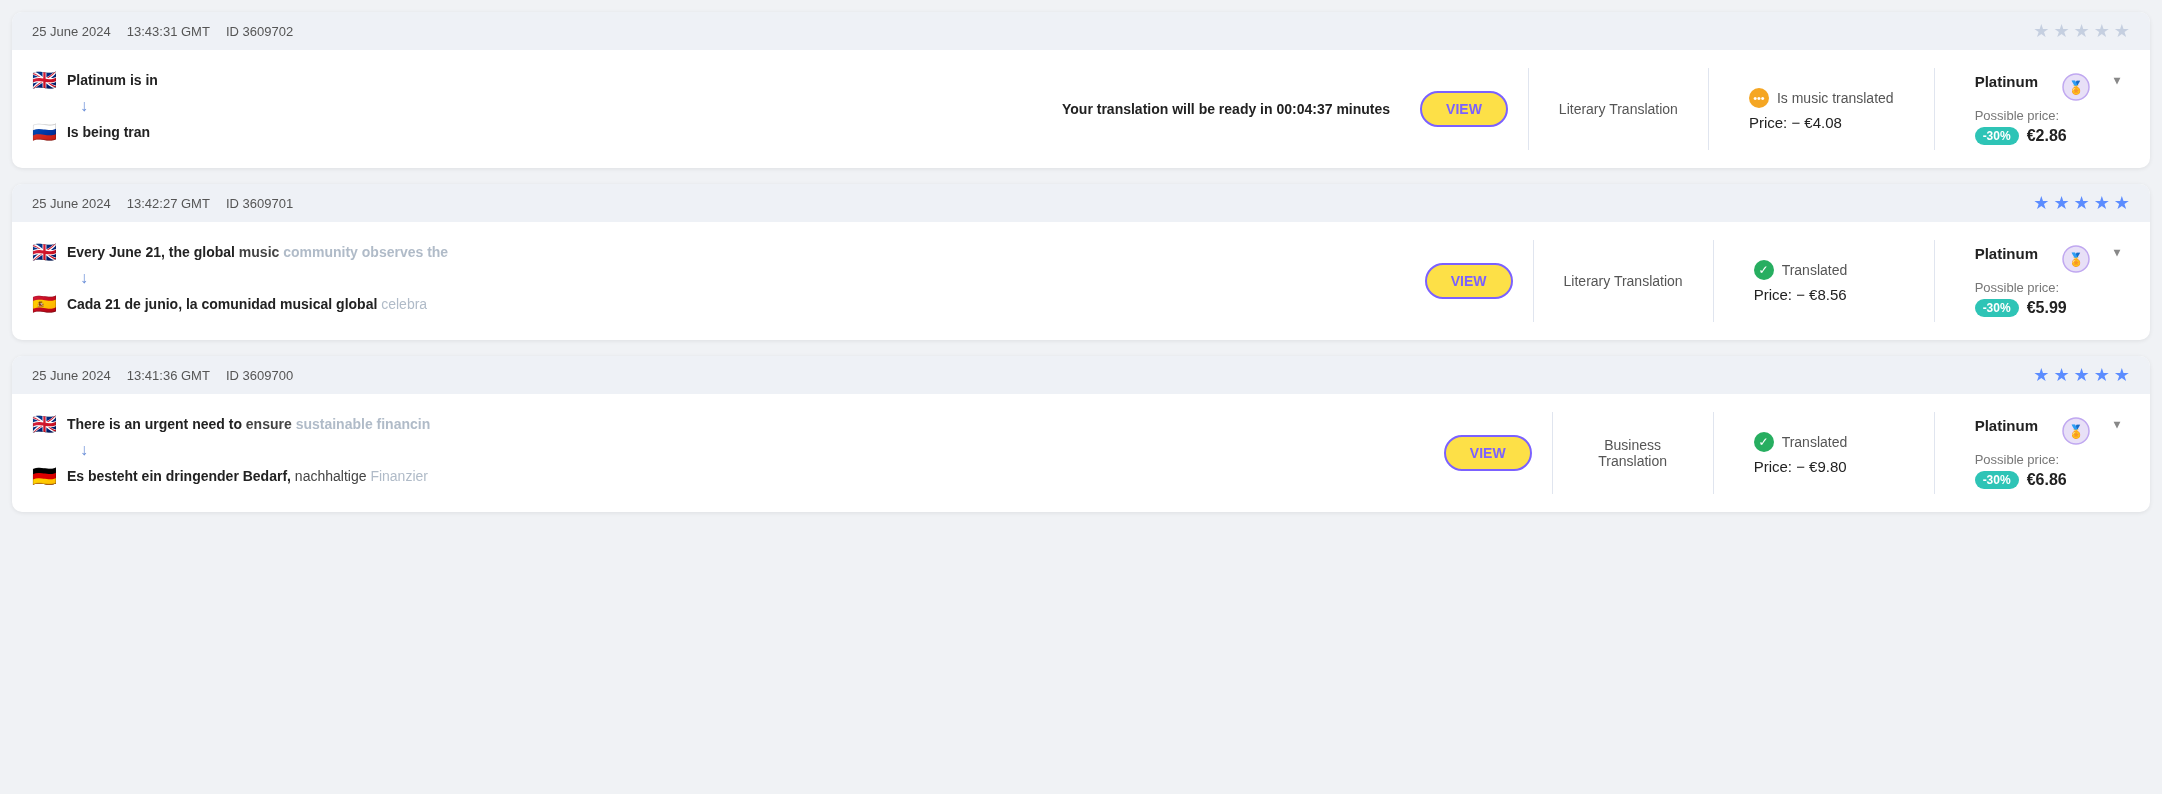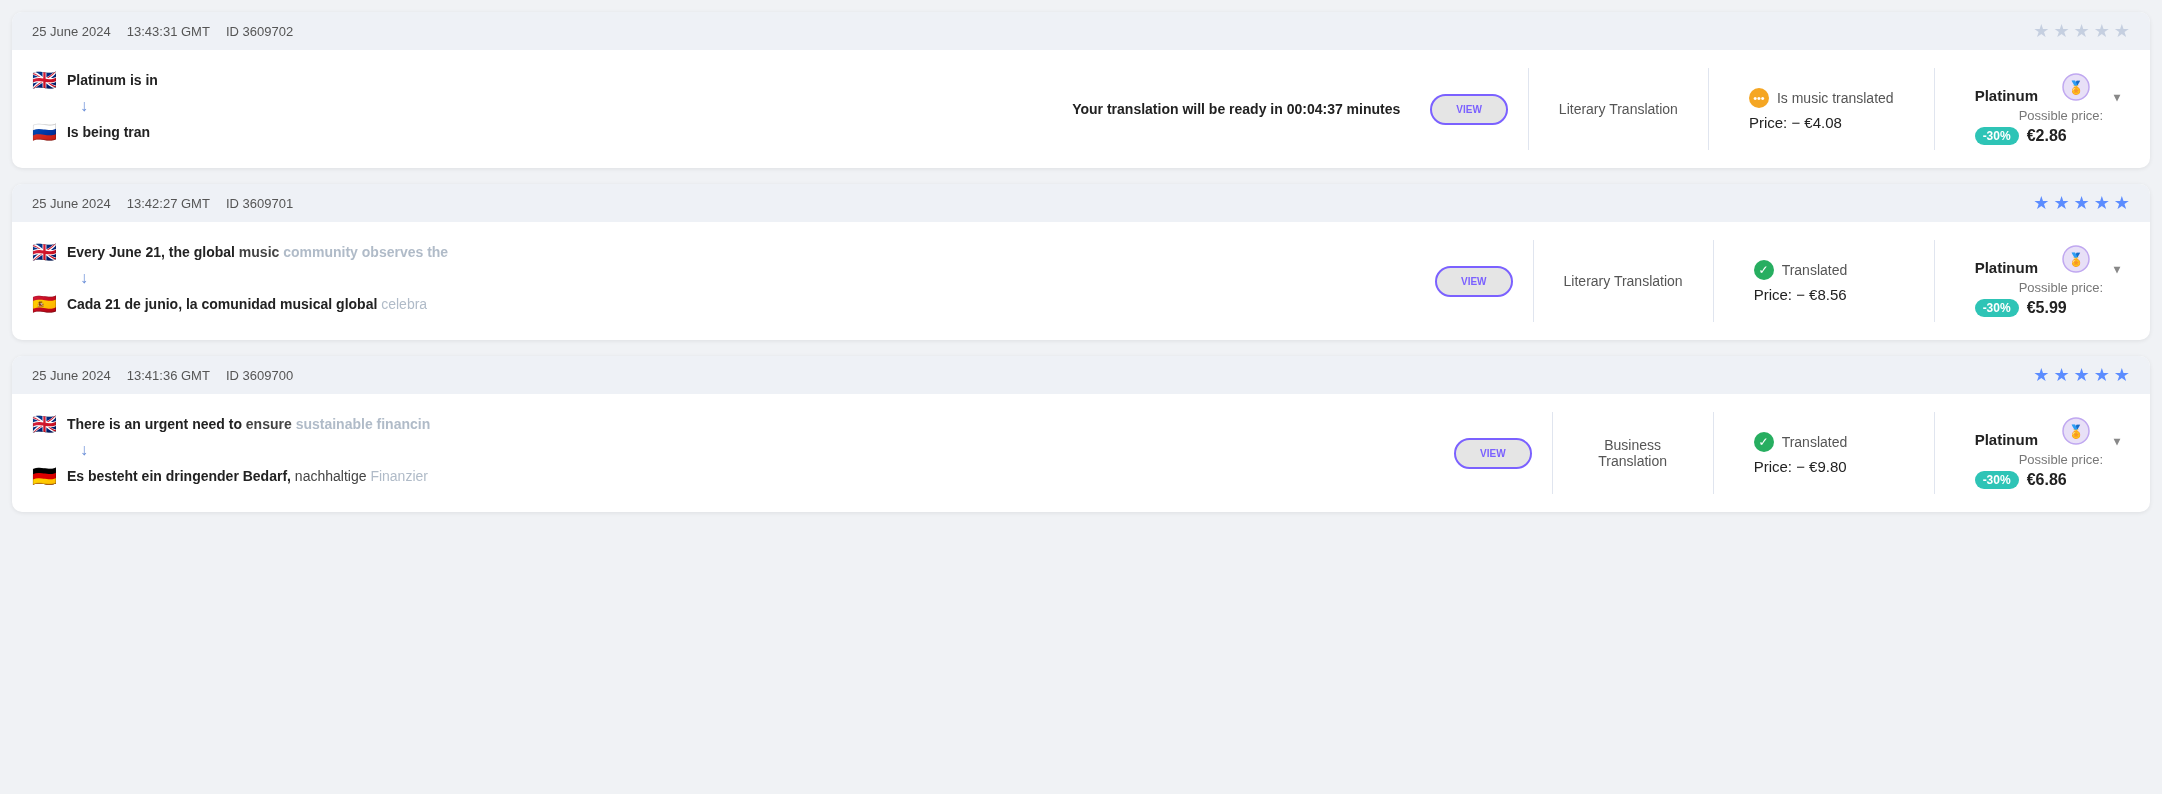--- a/index.html
+++ b/index.html
@@ -109,24 +109,24 @@
       min-width: 200px;
     }
 
     .timer-text {
       font-weight: 600;
     }
 
     .view-btn {
       border: 2px solid #7b61ff;
       color: #7b61ff;
-      background: #e5e5e5;
+      background: #fde047;
       border-radius: 20px;
       padding: 8px 24px;
-      font-size: 10px;
+      font-size: 14px;
       font-weight: 600;
       cursor: pointer;
       white-space: nowrap;
     }
 
     .divider {
       width: 1px;
       background: #e0e5ef;
       align-self: stretch;
       margin: 0 20px;
@@ -189,30 +189,29 @@
     .platinum-section {
       min-width: 160px;
       padding: 0 10px 0 20px;
     }
 
     .platinum-title {
       font-size: 15px;
       font-weight: 700;
       color: #222;
       display: flex;
-      align-items: flex-end;
+      align-items: flex-start;
       gap: 24px;
       margin-bottom: 4px;
     }
 
     .possible-price-label {
       font-size: 13px;
       color: #777;
       margin-bottom: 4px;
-      margin-left: 44px;
     }
 
     .discount-row {
       display: flex;
       align-items: flex-start;
       gap: 8px;
     }
 
     .discount-badge {
       background: #2ec4b6;

